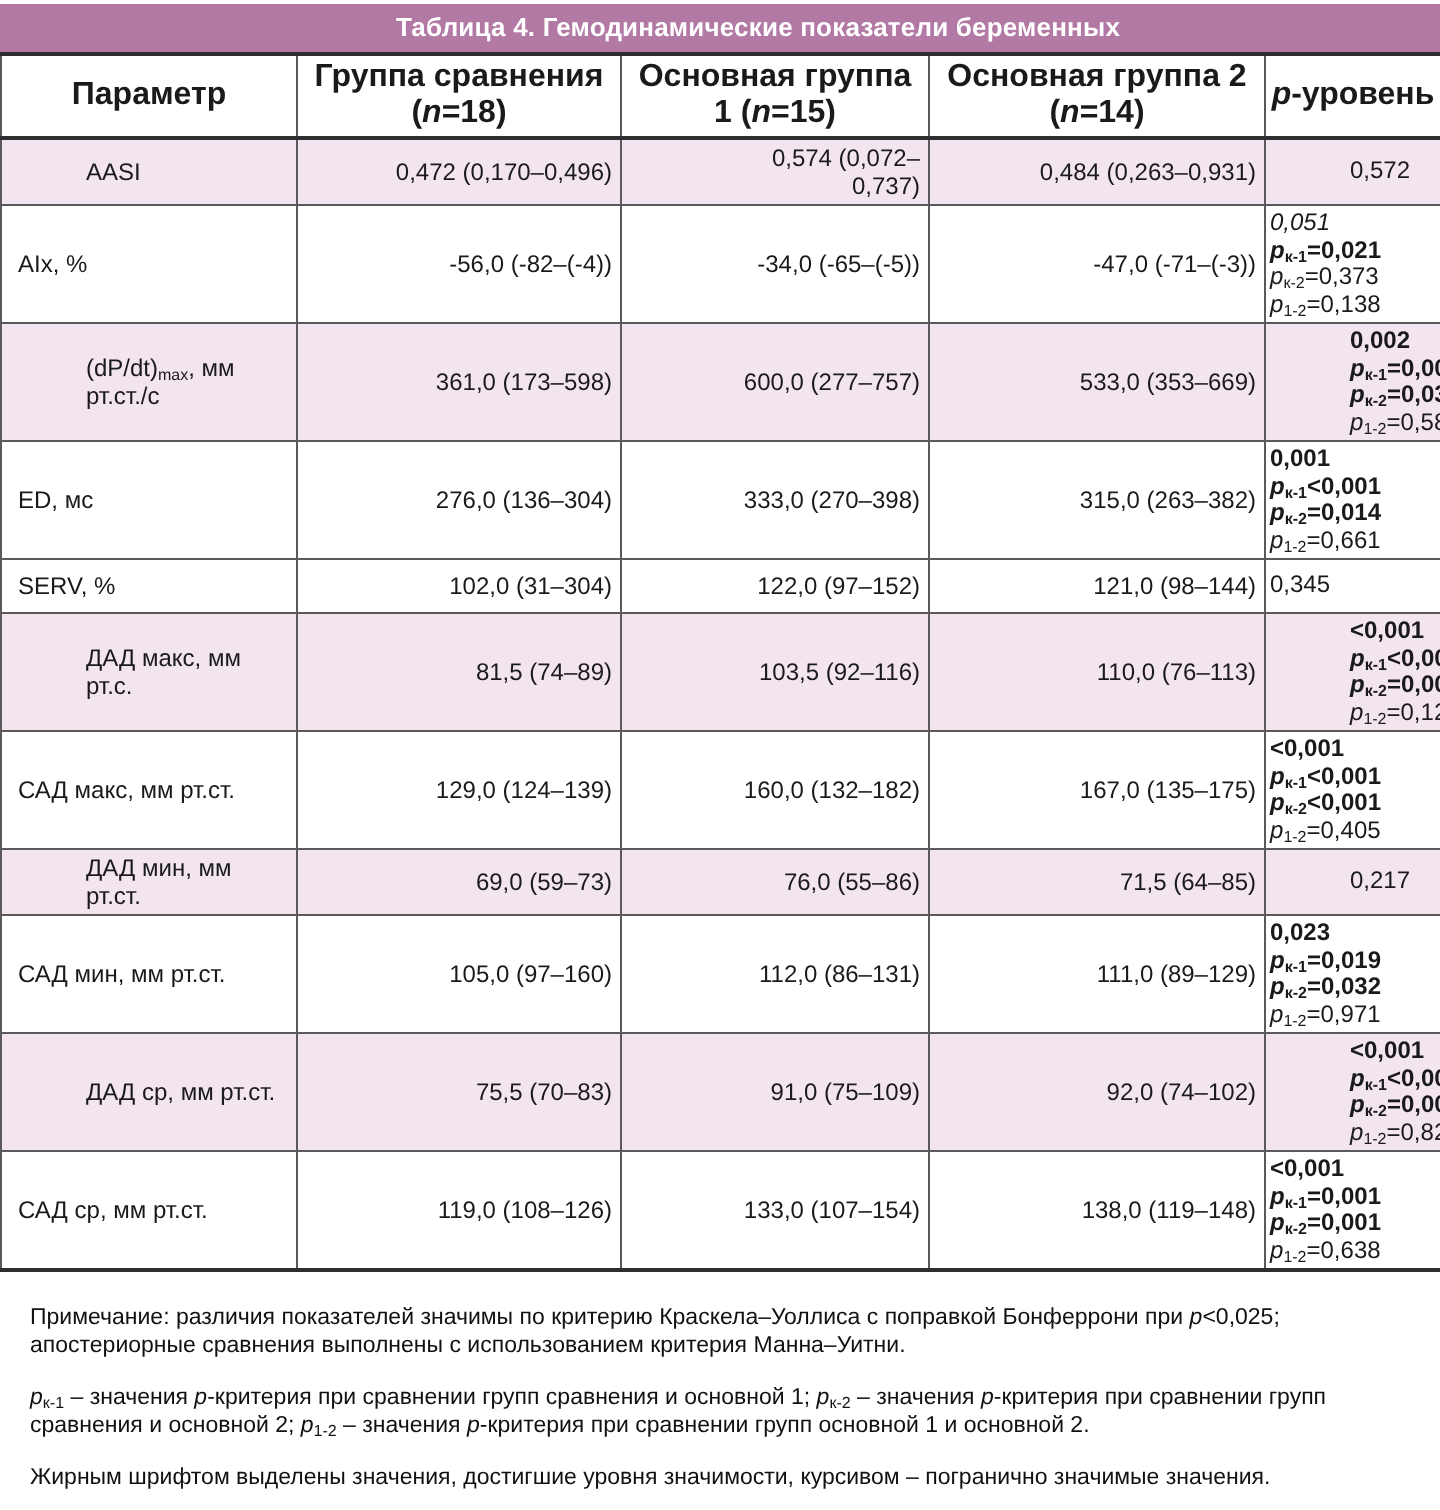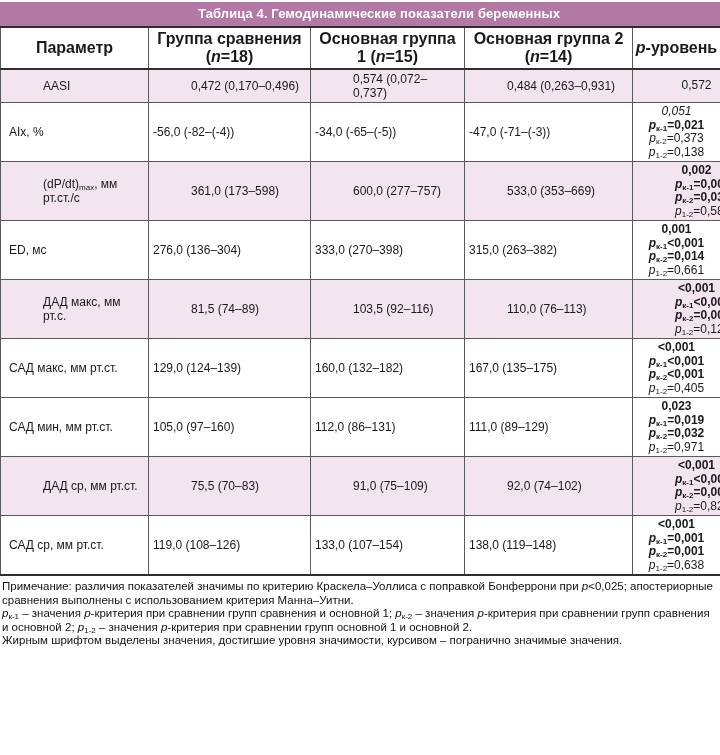--- a/index.html
+++ b/index.html
@@ -13,29 +13,29 @@
   table.tbl{width:720px;border-collapse:collapse;table-layout:fixed;
     border-bottom:2px solid #2e2e2e;}
   .tbl th{background:#fff;border:1px solid #5a5a5a;
     border-top:2px solid #2e2e2e;border-bottom:2px solid #2e2e2e;
     font-size:16px;font-weight:700;height:25px;padding:2px;text-align:center;}
   .tbl td{border:1px solid #5a5a5a;font-size:12px;padding:2px 4px;
     vertical-align:middle;background:#fff;}
   .tbl tr.alt td{background:var(--row-alt-bg,#f2e5ef);padding-left:42px;}
   .tbl tr.single{height:27px;}
   .tbl td.param{text-align:left;padding-left:8px;}
-  .tbl td.val{text-align:left;}
-  .tbl td.pcol{text-align:center;padding:2px;}
+  .tbl td.val{text-align:right;}
+  .tbl td.pcol{text-align:left;padding:2px;}
   .pline{line-height:13.5px;white-space:nowrap;}
   .pline.b{font-weight:700;}
   .pline.it{font-style:italic;}
   sub{font-size:8px;vertical-align:-2px;line-height:0;}
 
   .footnote{font-size:11.5px;line-height:13.5px;padding:4px 3px 0 2px;color:#111;}
-  .footnote p{margin:0;}
+  .footnote p{margin:13px;}
 </style>
 </head>
 <body>
 
 <div class="page">
 
   <div class="title-bar">Таблица 4. Гемодинамические показатели беременных</div>
 
   <table class="tbl">
     <colgroup>
@@ -93,20 +93,29 @@
           <td class="val">276,0 (136–304)</td>
           <td class="val">333,0 (270–398)</td>
           <td class="val">315,0 (263–382)</td>
           <td class="pcol">
             <div class="pline b">0,001</div>
             <div class="pline b"><i>p</i><sub>к-1</sub><span>&lt;0,001</span></div>
             <div class="pline b"><i>p</i><sub>к-2</sub><span>=0,014</span></div>
             <div class="pline"><i>p</i><sub>1-2</sub><span>=0,661</span></div>
           </td>
         </tr>
+        <tr class="single">
+          <td class="param">SERV, %</td>
+          <td class="val">102,0 (31–304)</td>
+          <td class="val">122,0 (97–152)</td>
+          <td class="val">121,0 (98–144)</td>
+          <td class="pcol">
+            <div class="pline">0,345</div>
+          </td>
+        </tr>
         <tr class="alt">
           <td class="param">ДАД макс, мм рт.с.</td>
           <td class="val">81,5 (74–89)</td>
           <td class="val">103,5 (92–116)</td>
           <td class="val">110,0 (76–113)</td>
           <td class="pcol">
             <div class="pline b">&lt;0,001</div>
             <div class="pline b"><i>p</i><sub>к-1</sub><span>&lt;0,001</span></div>
             <div class="pline b"><i>p</i><sub>к-2</sub><span>=0,002</span></div>
             <div class="pline"><i>p</i><sub>1-2</sub><span>=0,128</span></div>
@@ -115,20 +124,29 @@
         <tr>
           <td class="param">САД макс, мм рт.ст.</td>
           <td class="val">129,0 (124–139)</td>
           <td class="val">160,0 (132–182)</td>
           <td class="val">167,0 (135–175)</td>
           <td class="pcol">
             <div class="pline b">&lt;0,001</div>
             <div class="pline b"><i>p</i><sub>к-1</sub><span>&lt;0,001</span></div>
             <div class="pline b"><i>p</i><sub>к-2</sub><span>&lt;0,001</span></div>
             <div class="pline"><i>p</i><sub>1-2</sub><span>=0,405</span></div>
+          </td>
+        </tr>
+        <tr class="alt single">
+          <td class="param">ДАД мин, мм рт.ст.</td>
+          <td class="val">69,0 (59–73)</td>
+          <td class="val">76,0 (55–86)</td>
+          <td class="val">71,5 (64–85)</td>
+          <td class="pcol">
+            <div class="pline">0,217</div>
           </td>
         </tr>
         <tr>
           <td class="param">САД мин, мм рт.ст.</td>
           <td class="val">105,0 (97–160)</td>
           <td class="val">112,0 (86–131)</td>
           <td class="val">111,0 (89–129)</td>
           <td class="pcol">
             <div class="pline b">0,023</div>
             <div class="pline b"><i>p</i><sub>к-1</sub><span>=0,019</span></div>

